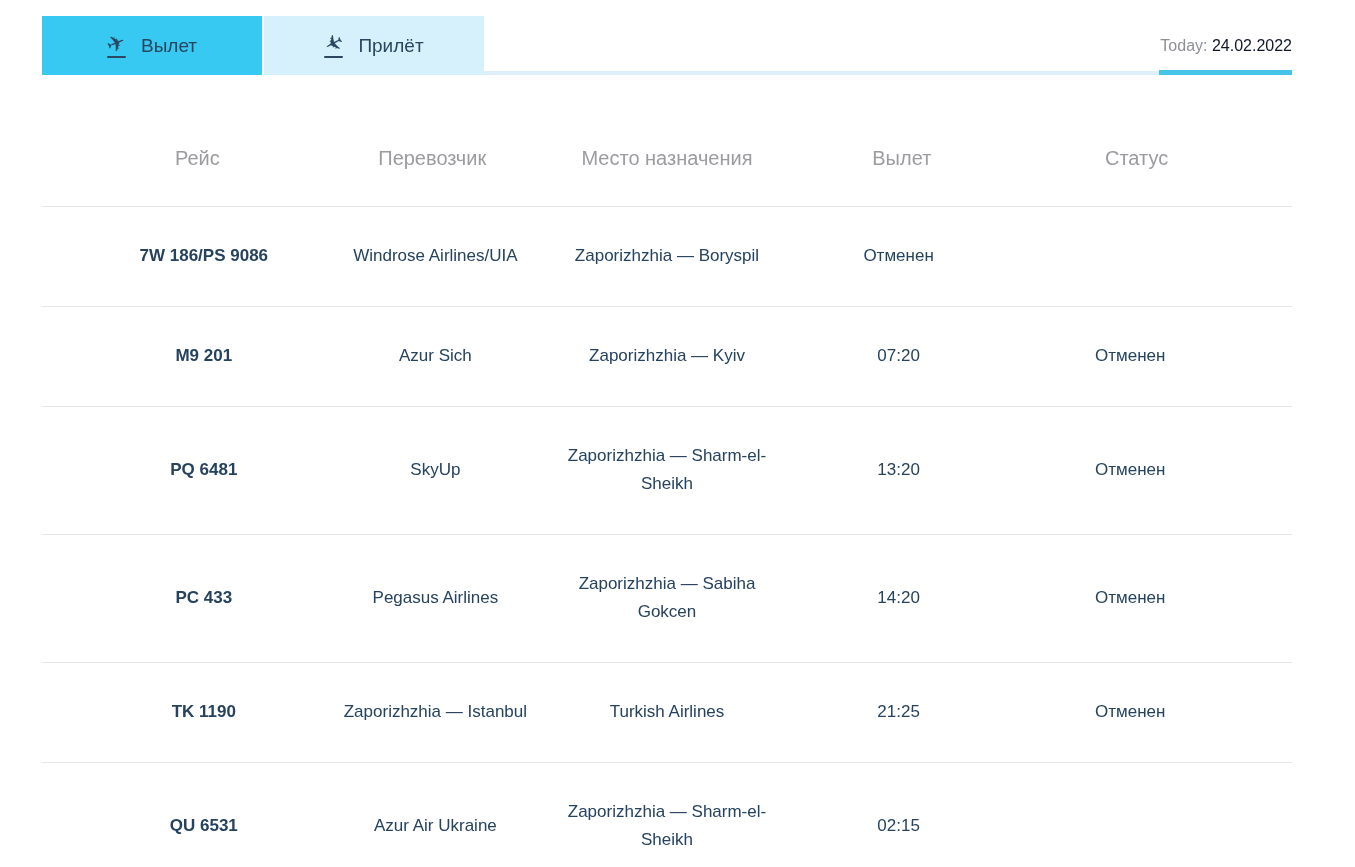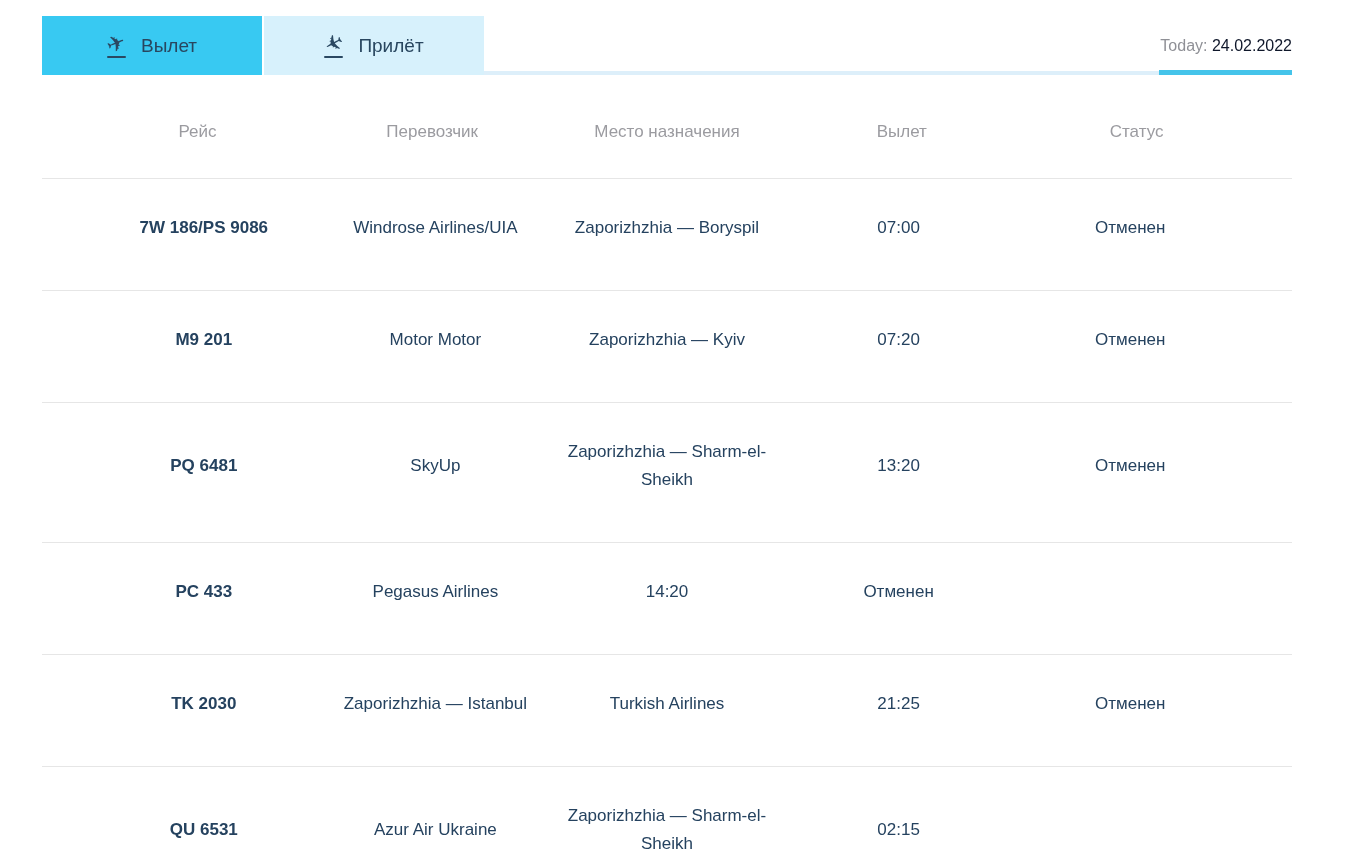--- a/index.html
+++ b/index.html
@@ -90,32 +90,32 @@
 
   
   .grid {
     display: grid;
     grid-template-columns: repeat(5, 1fr);
     padding-left: 46px;
     padding-right: 46px;
     text-align: center;
   }
   .thead {
-    height: 104px;
+    height: 132px;
     align-items: end;
     padding-bottom: 36px;
     border-bottom: 1px solid #e6e6e6;
     color: #9b9ba0;
-    font-size: 17px;
+    font-size: 20px;
     gap: 16px;
   }
   .trow {
     align-items: center;
     padding-top: 35px;
-    padding-bottom: 48px;
+    padding-bottom: 36px;
     border-bottom: 1px solid #e6e6e6;
     font-size: 17px;
     line-height: 28px;
   }
   .trow:last-child { border-bottom: none; }
   .cell { padding: 0 4px; }
   .cell.flight { font-weight: 700; }
   .cell.destination { max-width: 228px; justify-self: center; }
 </style>
 </head>
@@ -157,49 +157,49 @@
       <div class="cell">Перевозчик</div>
       <div class="cell">Место назначения</div>
       <div class="cell">Вылет</div>
       <div class="cell">Статус</div>
     </div>
 
     <div class="grid trow">
       <div class="cell flight">7W 186/PS 9086</div>
       <div class="cell carrier">Windrose Airlines/UIA</div>
       <div class="cell destination">Zaporizhzhia — Boryspil</div>
-      <div class="cell departure">07:00</div>
       <div class="cell status">Отменен</div>
     </div>
 
     <div class="grid trow">
       <div class="cell flight">M9 201</div>
-      <div class="cell carrier">Motor Motor</div>
+      <div class="cell carrier">Azur Sich</div>
       <div class="cell destination">Zaporizhzhia — Kyiv</div>
       <div class="cell departure">07:20</div>
       <div class="cell status">Отменен</div>
     </div>
 
     <div class="grid trow">
       <div class="cell flight">PQ 6481</div>
       <div class="cell carrier">SkyUp</div>
       <div class="cell destination">Zaporizhzhia — Sharm-el-Sheikh</div>
       <div class="cell departure">13:20</div>
       <div class="cell status">Отменен</div>
     </div>
 
     <div class="grid trow">
       <div class="cell flight">PC 433</div>
       <div class="cell carrier">Pegasus Airlines</div>
+      <div class="cell destination">Zaporizhzhia — Sabiha Gokcen</div>
       <div class="cell departure">14:20</div>
       <div class="cell status">Отменен</div>
     </div>
 
     <div class="grid trow">
-      <div class="cell flight">TK 2030</div>
+      <div class="cell flight">TK 1190</div>
       <div class="cell destination">Zaporizhzhia — Istanbul</div>
       <div class="cell carrier">Turkish Airlines</div>
       <div class="cell departure">21:25</div>
       <div class="cell status">Отменен</div>
     </div>
 
     <div class="grid trow">
       <div class="cell flight">QU 6531</div>
       <div class="cell carrier">Azur Air Ukraine</div>
       <div class="cell destination">Zaporizhzhia — Sharm-el-Sheikh</div>

